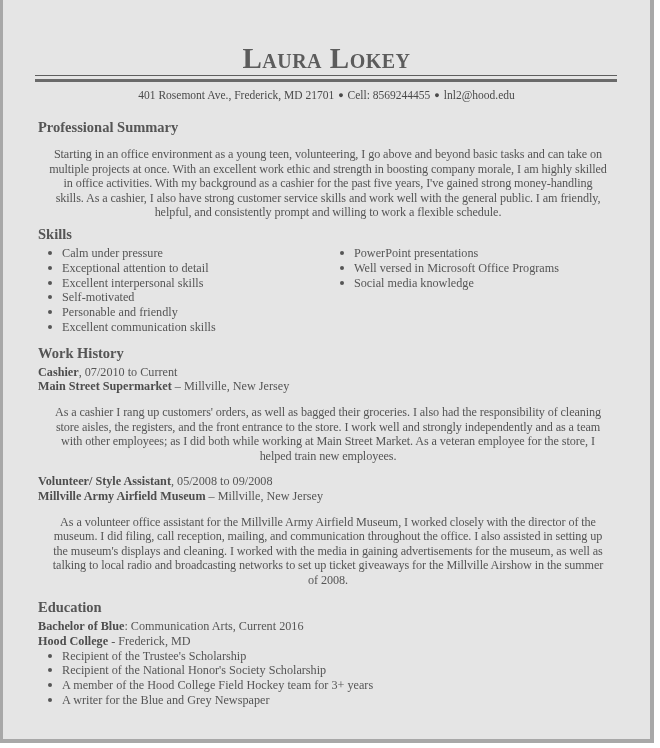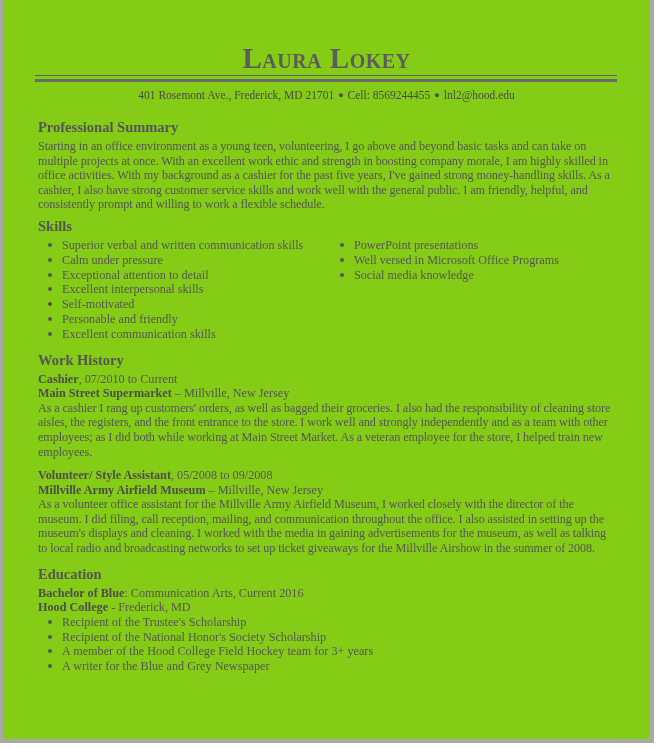--- a/index.html
+++ b/index.html
@@ -18,21 +18,21 @@
     .page {
       position: absolute;
       left: 0;
       top: 0;
       width: 654px;
       height: 743px;
       box-sizing: border-box;
       border-left: 3px solid #a8a8a8;
       border-right: 4px solid #a8a8a8;
       border-bottom: 4px solid #a8a8a8;
-      background: #84cc16;
+      background: #e5e5e5;
     }
     .name {
       position: absolute;
       top: 43px;
       left: 0;
       right: 0;
       text-align: center;
       font-family: "Liberation Serif", "DejaVu Serif", serif;
       font-variant: small-caps;
       font-weight: bold;
@@ -86,22 +86,22 @@
     }
     .section-title {
       font-family: "Liberation Serif", serif;
       font-weight: bold;
       font-size: 14.5px;
       color: #555555;
       margin: 0 0 3px 0;
       line-height: 18px;
     }
     .para {
-      margin: 0;
-      text-align: left;
+      margin: 11px;
+      text-align: center;
       letter-spacing: -0.1px;
     }
     .summary { margin-bottom: 5px; }
     .skills-wrap {
       display: flex;
       margin-bottom: 9px;
     }
     .skills-col {
       list-style: none;
       margin: 0;
@@ -149,21 +149,20 @@
 
     <div>
       <div class="section-title">Professional Summary</div>
       <p class="para summary">Starting in an office environment as a young teen, volunteering, I go above and beyond basic tasks and can take on multiple projects at once.  With an excellent work ethic and strength in boosting company morale, I am highly skilled in office activities.  With my background as a cashier for the past five years, I've gained strong money-handling skills. As a cashier, I also have strong customer service skills and work well with the general public.  I am friendly, helpful, and consistently prompt and willing to work a flexible schedule.</p>
     </div>
 
     <div>
       <div class="section-title">Skills</div>
       <div class="skills-wrap">
         <ul class="skills-col left">
-          <li><span class="bullet"></span><span>Superior verbal and written communication skills</span></li>
           <li><span class="bullet"></span><span>Calm under pressure</span></li>
           <li><span class="bullet"></span><span>Exceptional attention to detail</span></li>
           <li><span class="bullet"></span><span>Excellent interpersonal skills</span></li>
           <li><span class="bullet"></span><span>Self-motivated</span></li>
           <li><span class="bullet"></span><span>Personable and friendly</span></li>
           <li><span class="bullet"></span><span>Excellent communication skills</span></li>
         </ul>
         <ul class="skills-col right">
           <li><span class="bullet"></span><span>PowerPoint presentations</span></li>
           <li><span class="bullet"></span><span>Well versed in Microsoft Office Programs</span></li>

